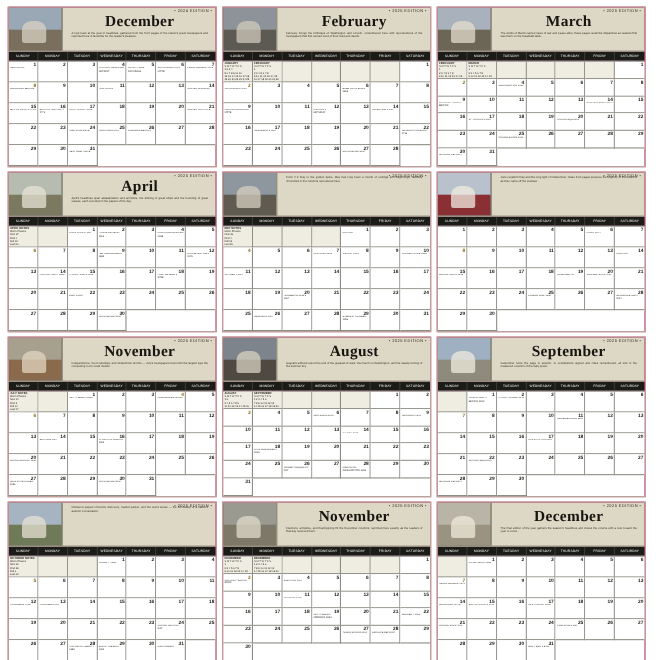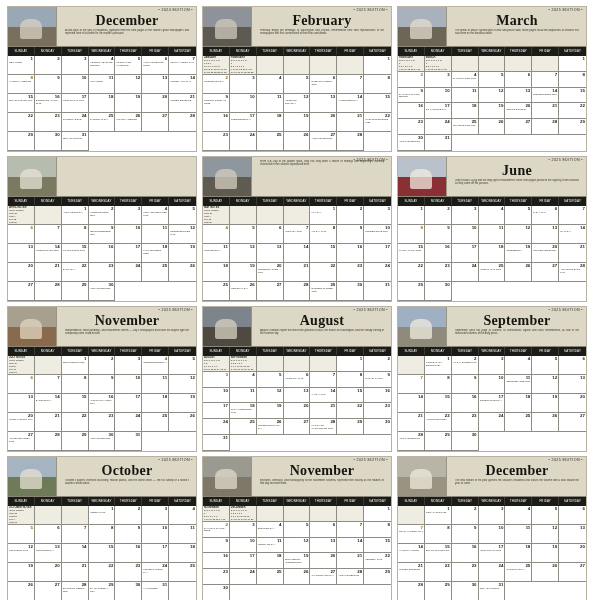--- a/index.html
+++ b/index.html
@@ -570,20 +570,25 @@
         </div>
       </div>
     </div>
     <div class="page">
       <div class="head">
         <div class="photo">
           <div class="sky" style="background: rgb(182, 189, 176);"></div>
           <div class="ground" style="background: rgb(123, 122, 96);"></div>
           <div class="blob" style="background: rgb(231, 227, 212); left: 12px; top: 12px; width: 22px; height: 20px; opacity: 0.75;"></div>
         </div>
+        <div class="headtext">
+          <div class="edition">• 2025 EDITION •</div>
+          <div class="monthname">April</div>
+          <div class="blurb">April's headlines span assassination and armistice, the sinking of great ships and the founding of great causes, each recorded in the papers of the day.</div>
+        </div>
       </div>
       <div class="dowbar">
         <div class="dow">SUNDAY</div>
         <div class="dow">MONDAY</div>
         <div class="dow">TUESDAY</div>
         <div class="dow">WEDNESDAY</div>
         <div class="dow">THURSDAY</div>
         <div class="dow">FRIDAY</div>
         <div class="dow">SATURDAY</div>
       </div>
@@ -841,21 +846,20 @@
     </div>
     <div class="page">
       <div class="head">
         <div class="photo">
           <div class="sky" style="background: rgb(185, 194, 204);"></div>
           <div class="ground" style="background: rgb(138, 47, 52);"></div>
           <div class="blob" style="background: rgb(240, 236, 224); left: 12px; top: 12px; width: 22px; height: 20px; opacity: 0.75;"></div>
         </div>
         <div class="headtext">
           <div class="edition">• 2025 EDITION •</div>
-          <div class="monthname">June</div>
           <div class="blurb">June recalls D-Day and the long light of midsummer; these front pages preserve the urgency of the bulletins as they came off the presses.</div>
         </div>
       </div>
       <div class="dowbar">
         <div class="dow">SUNDAY</div>
         <div class="dow">MONDAY</div>
         <div class="dow">TUESDAY</div>
         <div class="dow">WEDNESDAY</div>
         <div class="dow">THURSDAY</div>
         <div class="dow">FRIDAY</div>
@@ -1368,21 +1372,20 @@
     </div>
     <div class="page">
       <div class="head">
         <div class="photo">
           <div class="sky" style="background: rgb(166, 179, 193);"></div>
           <div class="ground" style="background: rgb(111, 122, 88);"></div>
           <div class="blob" style="background: rgb(230, 226, 210); left: 12px; top: 12px; width: 22px; height: 20px; opacity: 0.75;"></div>
         </div>
         <div class="headtext">
           <div class="edition">• 2025 EDITION •</div>
-          <div class="monthname">October</div>
           <div class="blurb">October's papers chronicle discovery, market panics, and the world series — the full sweep of a nation's autumn conversation.</div>
         </div>
       </div>
       <div class="dowbar">
         <div class="dow">SUNDAY</div>
         <div class="dow">MONDAY</div>
         <div class="dow">TUESDAY</div>
         <div class="dow">WEDNESDAY</div>
         <div class="dow">THURSDAY</div>
         <div class="dow">FRIDAY</div>

